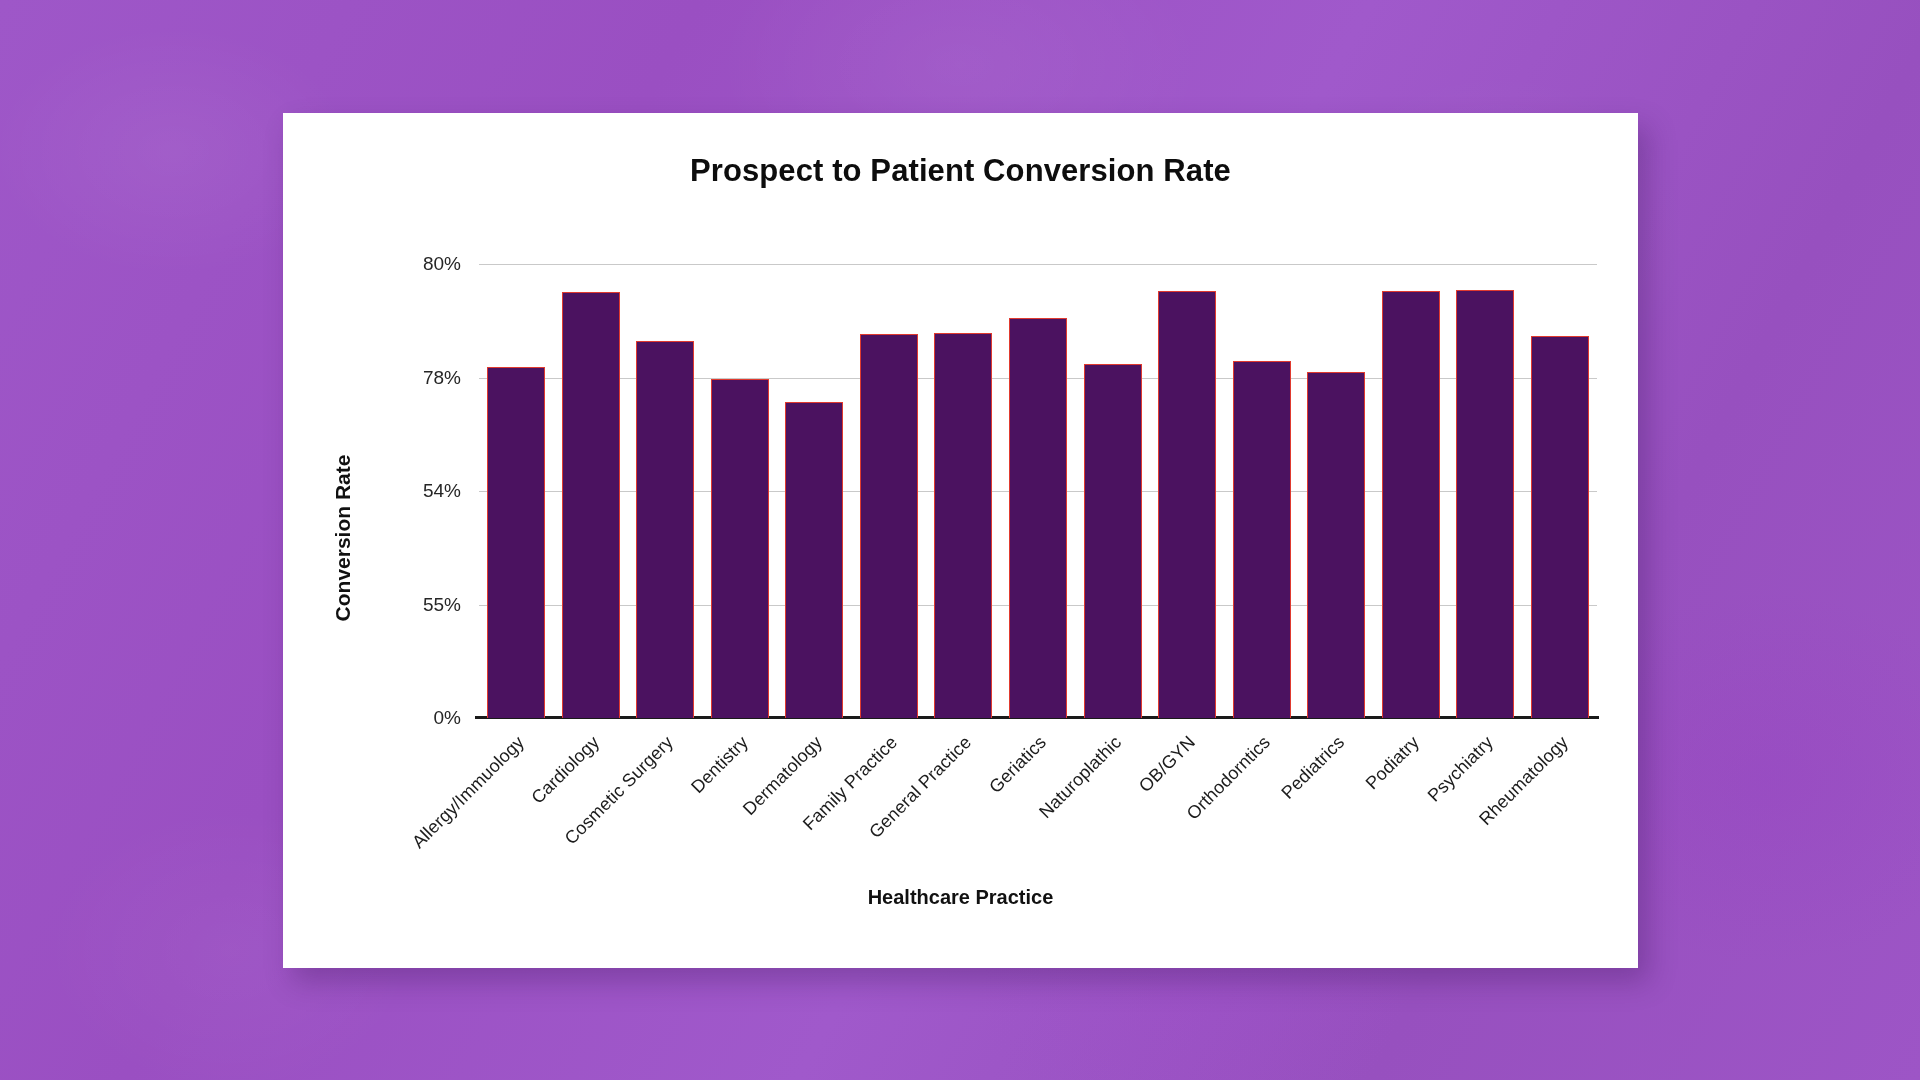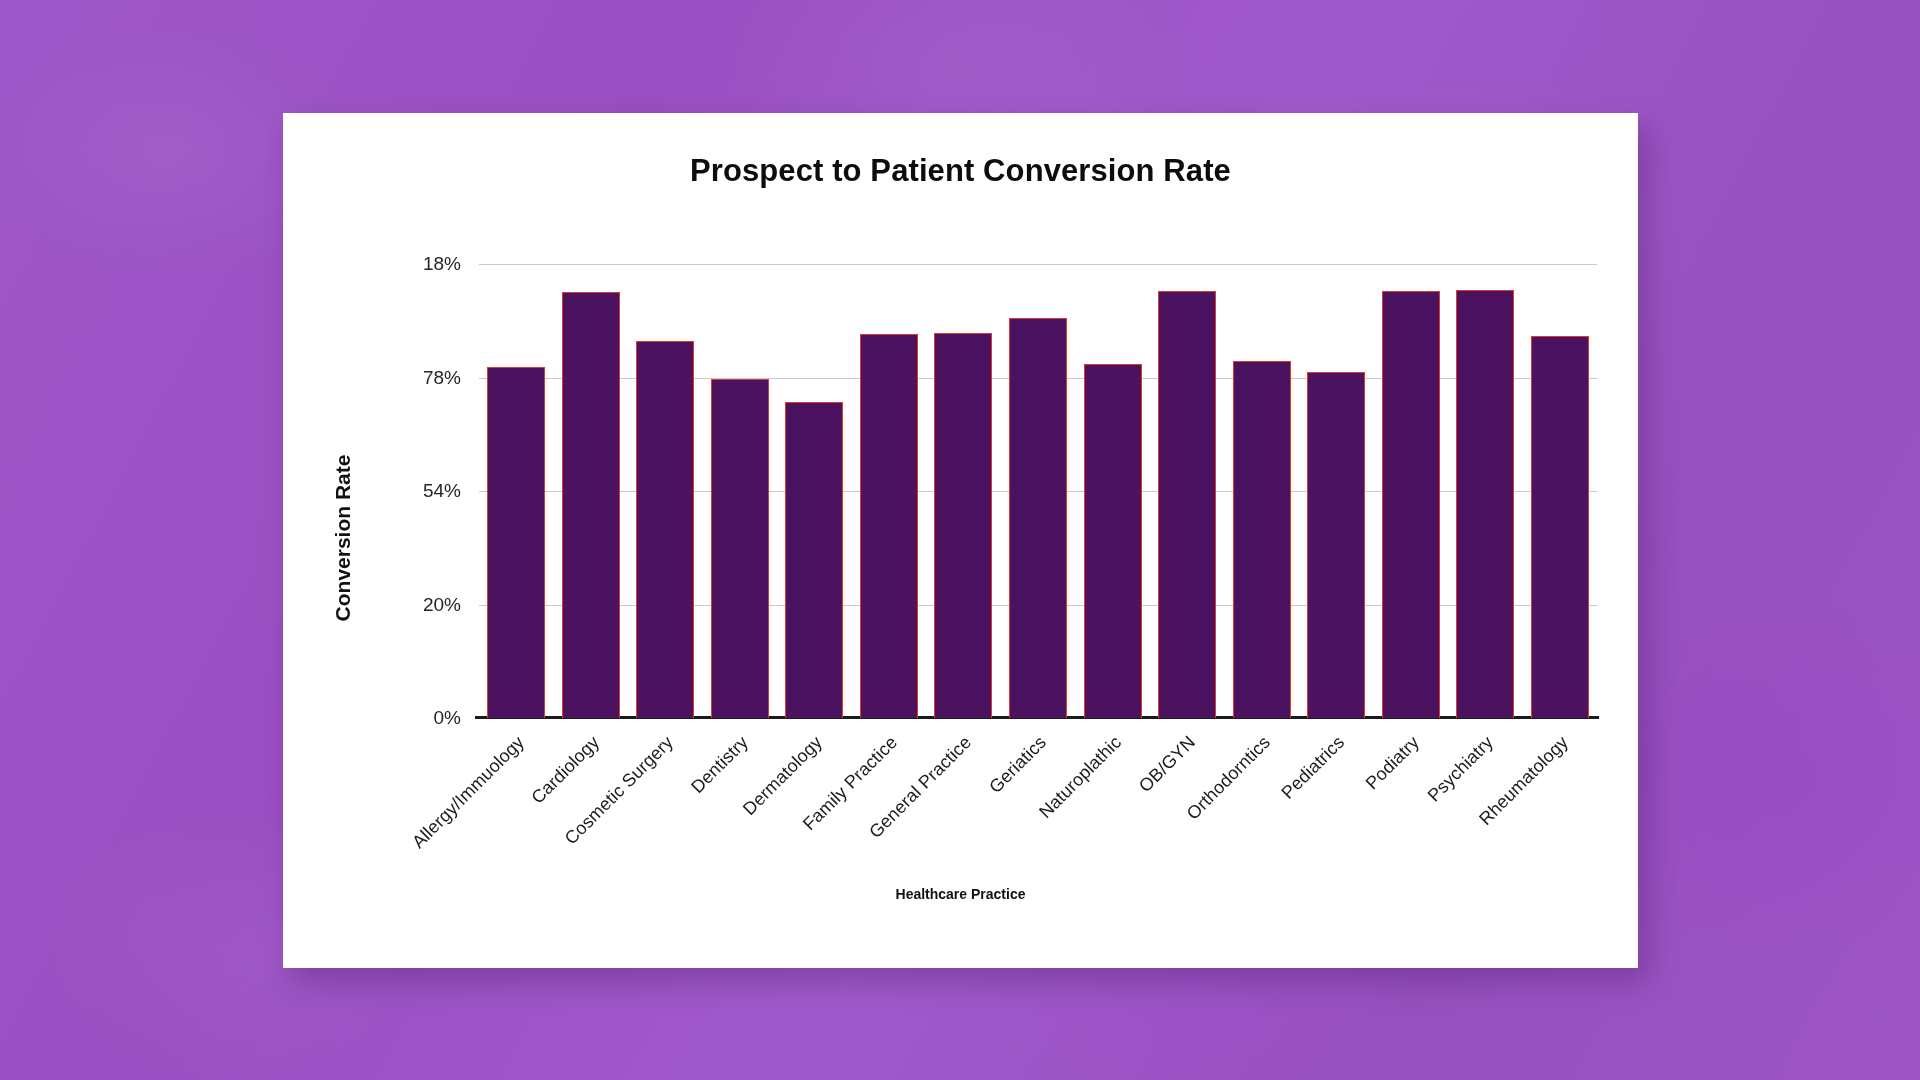--- a/index.html
+++ b/index.html
@@ -144,21 +144,21 @@
     transform: translate(-50%, -50%) rotate(-90deg);
     white-space: nowrap;
   }
 
   #x-axis-title {
     position: absolute;
     left: 0;
     top: 773px;
     width: 100%;
     text-align: center;
-    font-size: 14px;
+    font-size: 20px;
     font-weight: bold;
     color: #111;
   }
 </style>
 </head>
 <body>
 
 <div id="page">
   <div id="bg-texture"></div>
 
@@ -170,24 +170,24 @@
 
     <div id="plot-area">
       <div id="gridlines">
           <div class="gridline" style="top: 75%;"></div>
           <div class="gridline" style="top: 50%;"></div>
           <div class="gridline" style="top: 25%;"></div>
           <div class="gridline" style="top: 0%;"></div>
         </div>
       <div id="yticks">
           <div class="ytick-label" style="top: 100%;">0%</div>
-          <div class="ytick-label" style="top: 75%;">20%</div>
+          <div class="ytick-label" style="top: 75%;">55%</div>
           <div class="ytick-label" style="top: 50%;">54%</div>
           <div class="ytick-label" style="top: 25%;">78%</div>
-          <div class="ytick-label" style="top: 0%;">18%</div>
+          <div class="ytick-label" style="top: 0%;">80%</div>
         </div>
       <div id="axis-baseline"></div>
       <div id="bars">
           <div class="bar-slot">
             <div class="bar" title="Allergy/Immuology 61.8%" style="height: 77.25%;"></div>
             <div class="xtick-label">Allergy/Immuology</div>
           </div>
           <div class="bar-slot">
             <div class="bar" title="Cardiology 75.1%" style="height: 93.875%;"></div>
             <div class="xtick-label">Cardiology</div>

